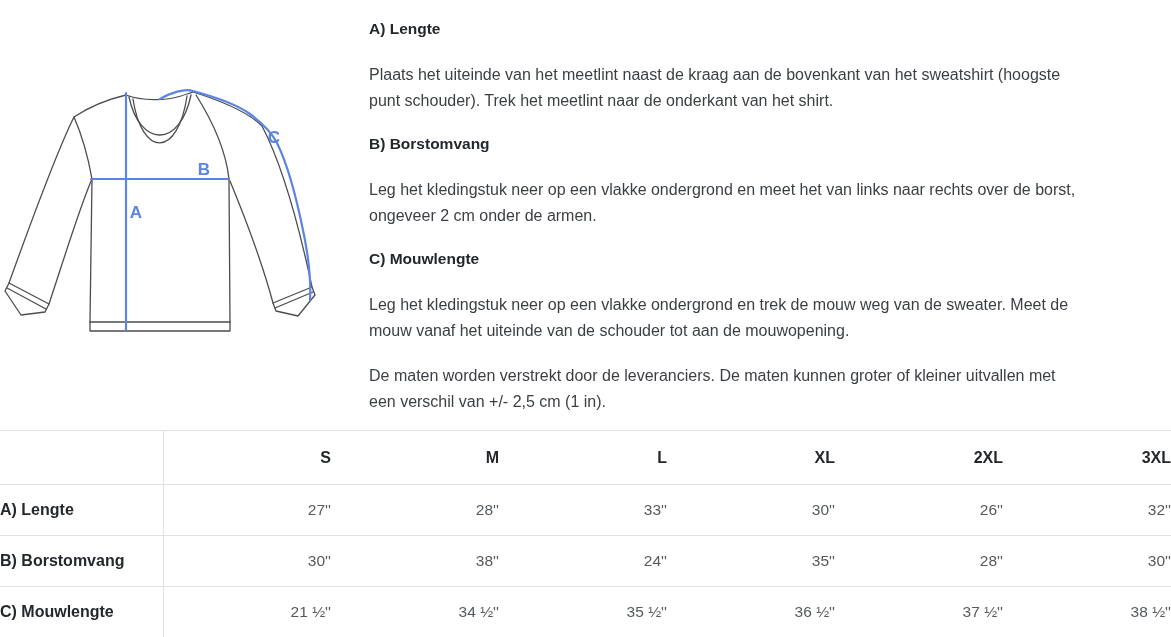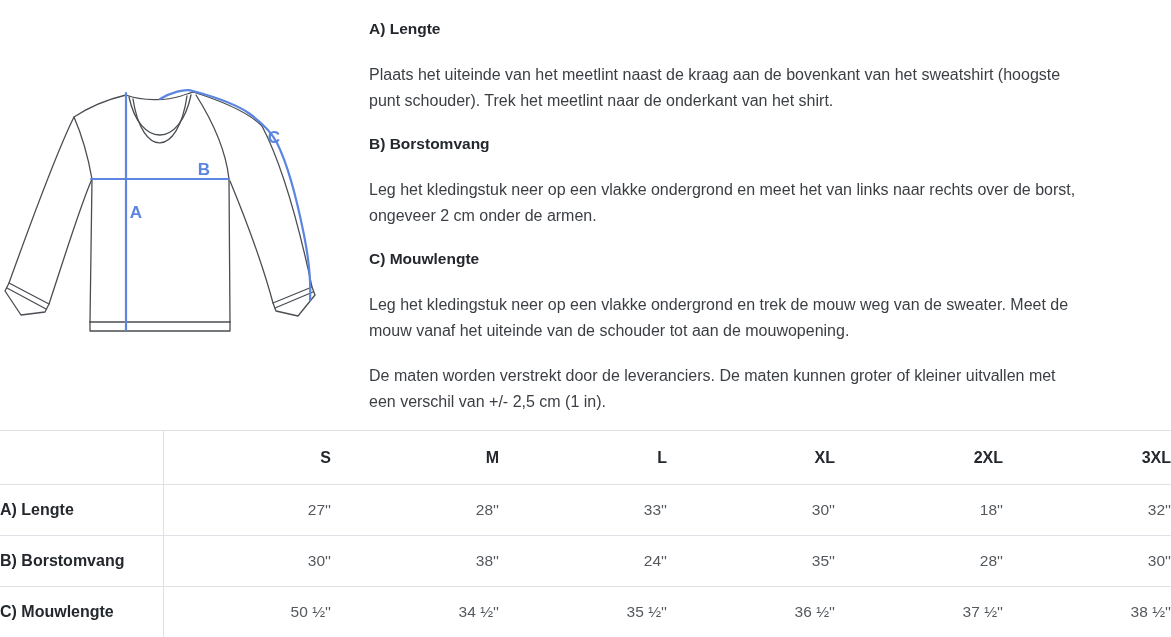--- a/index.html
+++ b/index.html
@@ -130,35 +130,35 @@
         <th class="col-head">XL</th>
         <th class="col-head">2XL</th>
         <th class="col-head">3XL</th>
       </tr>
       <tr class="data-row">
         <th class="row-label">A) Lengte</th>
         <td class="size-cell">27''</td>
         <td class="size-cell">28''</td>
         <td class="size-cell">33''</td>
         <td class="size-cell">30''</td>
-        <td class="size-cell">18''</td>
+        <td class="size-cell">26''</td>
         <td class="size-cell">32''</td>
       </tr>
       <tr class="data-row">
         <th class="row-label">B) Borstomvang</th>
         <td class="size-cell">30''</td>
         <td class="size-cell">38''</td>
         <td class="size-cell">24''</td>
         <td class="size-cell">35''</td>
         <td class="size-cell">28''</td>
         <td class="size-cell">30''</td>
       </tr>
       <tr class="data-row">
         <th class="row-label">C) Mouwlengte</th>
-        <td class="size-cell">50 ½''</td>
+        <td class="size-cell">21 ½''</td>
         <td class="size-cell">34 ½''</td>
         <td class="size-cell">35 ½''</td>
         <td class="size-cell">36 ½''</td>
         <td class="size-cell">37 ½''</td>
         <td class="size-cell">38 ½''</td>
       </tr>
     </tbody>
   </table>
 
 </div>

